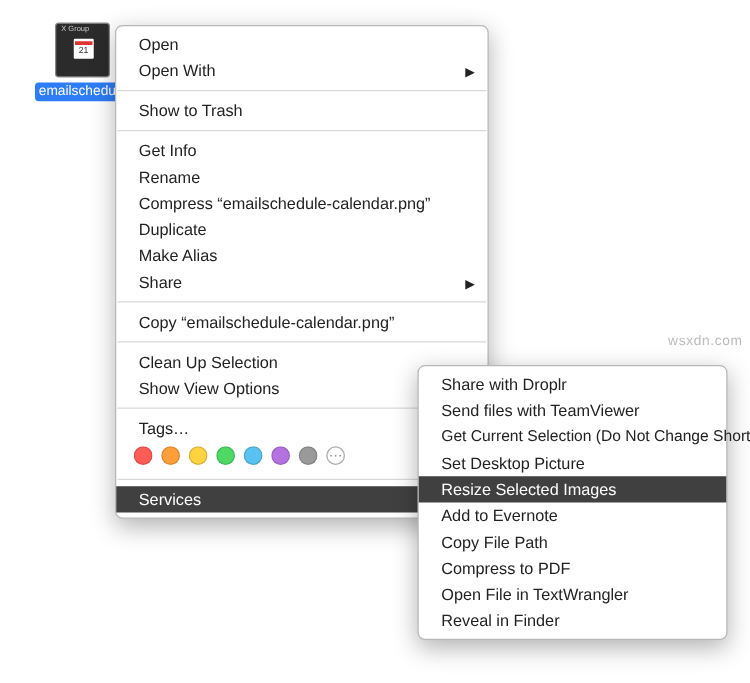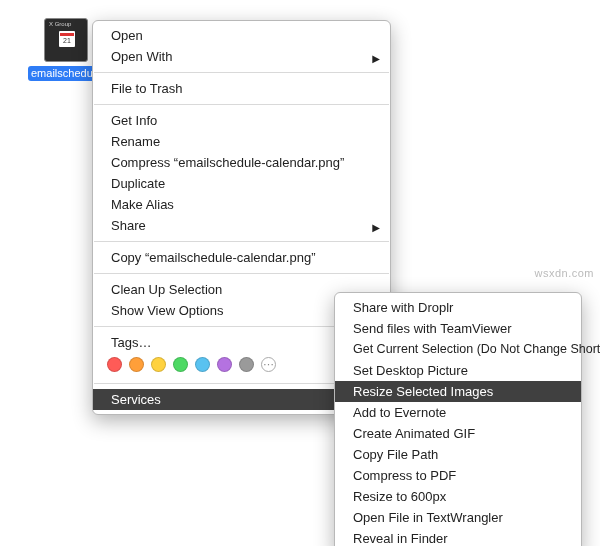--- a/index.html
+++ b/index.html
@@ -144,21 +144,21 @@
   <div class="file-name">emailschedule-calendar.p</div>
 </div>
 
 <div class="menu menu-main">
   <div class="menu-item">Open</div>
   <div class="menu-item">
     <span>Open With</span>
     <span class="submenu-arrow">▶</span>
   </div>
   <div class="menu-sep"></div>
-  <div class="menu-item">File to Trash</div>
+  <div class="menu-item">Show to Trash</div>
   <div class="menu-sep"></div>
   <div class="menu-item">Get Info</div>
   <div class="menu-item">Rename</div>
   <div class="menu-item">Compress “emailschedule-calendar.png”</div>
   <div class="menu-item">Duplicate</div>
   <div class="menu-item">Make Alias</div>
   <div class="menu-item">
     <span>Share</span>
     <span class="submenu-arrow">▶</span>
   </div>
@@ -186,22 +186,20 @@
   </div>
 </div>
 
 <div class="menu menu-sub">
   <div class="menu-item">Share with Droplr</div>
   <div class="menu-item">Send files with TeamViewer</div>
   <div class="menu-item" style="font-size:12.5px;">Get Current Selection (Do Not Change Shortcut)</div>
   <div class="menu-item">Set Desktop Picture</div>
   <div class="menu-item sel">Resize Selected Images</div>
   <div class="menu-item">Add to Evernote</div>
-  <div class="menu-item">Create Animated GIF</div>
   <div class="menu-item">Copy File Path</div>
   <div class="menu-item">Compress to PDF</div>
-  <div class="menu-item">Resize to 600px</div>
   <div class="menu-item">Open File in TextWrangler</div>
   <div class="menu-item">Reveal in Finder</div>
 
 </div>
 
 <div class="watermark">wsxdn.com</div>
 
 </body></html>

